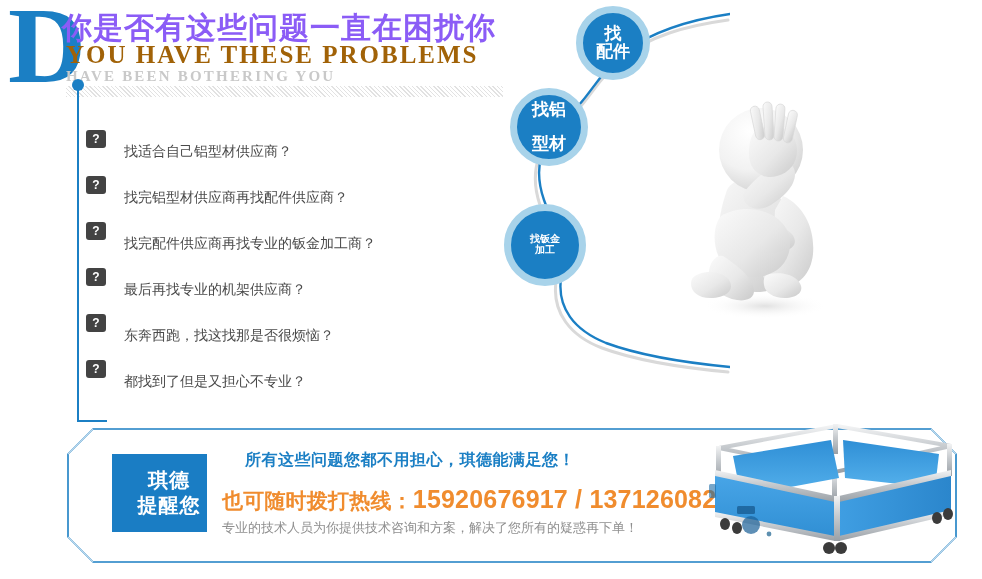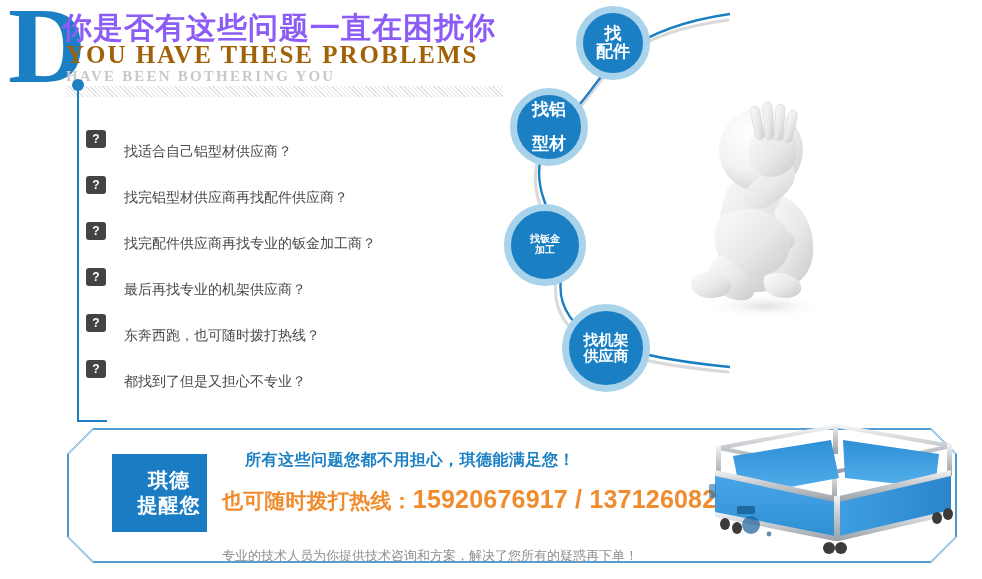--- a/index.html
+++ b/index.html
@@ -110,21 +110,21 @@
     letter-spacing:0.5px; white-space:nowrap;margin-left:23px;
   }
   .b-line2 {
     position:absolute; left:155px; top:57px;
     font-size:21px; font-weight:700; color:#f08c2e;
     letter-spacing:0.2px; white-space:nowrap;
   }
   .b-line2 .num { font-size:25px; }
   .b-line3 {
     position:absolute; left:155px; top:91px;
-    font-size:13px; color:#8f8f8f; white-space:nowrap;margin-top:28px;
+    font-size:13px; color:#8f8f8f; white-space:nowrap;
   }
   #product { position:absolute; left:622px; top:-16px; width:272px; height:142px; }
 </style>
 </head>
 <body>
 
 <div id="stage">
 
   <div class="dletter">D</div>
   <div class="head-cn">你是否有这些问题一直在困扰你</div>
@@ -148,21 +148,21 @@
       <div class="qrow">
         <div class="qmark">?</div>
         <div class="qtext">找完配件供应商再找专业的钣金加工商？</div>
       </div>
       <div class="qrow">
         <div class="qmark">?</div>
         <div class="qtext">最后再找专业的机架供应商？</div>
       </div>
       <div class="qrow">
         <div class="qmark">?</div>
-        <div class="qtext">东奔西跑，也可随时拨打热线？</div>
+        <div class="qtext">东奔西跑，找这找那是否很烦恼？</div>
       </div>
       <div class="qrow">
         <div class="qmark">?</div>
         <div class="qtext">都找到了但是又担心不专业？</div>
       </div>
     </div>
 
   <div id="flow">
     <svg width="260" height="410" viewBox="0 0 260 410" style="position:absolute;left:0;top:0;z-index:1;">
       <path d="M 258 20 C 215 26 180 36 152 58
@@ -182,24 +182,20 @@
         <span>找</span>
         <span>配件</span>
       </div>
       <div class="node" style="left: 40px; top: 88px; width: 78px; height: 78px; font-size: 17px; gap: 16px;">
         <span>找铝</span>
         <span>型材</span>
       </div>
       <div class="node" style="left: 34px; top: 204px; width: 82px; height: 82px; font-size: 10px;">
         <span>找钣金</span>
         <span>加工</span>
-      </div>
-      <div class="node" style="left: 92px; top: 304px; width: 88px; height: 88px; font-size: 15px;">
-        <span>找机架</span>
-        <span>供应商</span>
       </div>
     </div>
 
   <div id="figure">
     <svg width="200" height="250" viewBox="0 0 200 250">
       <defs>
         <radialGradient id="gHead" cx="36%" cy="28%" r="78%">
           <stop offset="0%" stop-color="#ffffff"></stop>
           <stop offset="58%" stop-color="#f2f2f2"></stop>
           <stop offset="100%" stop-color="#d2d2d2"></stop>

